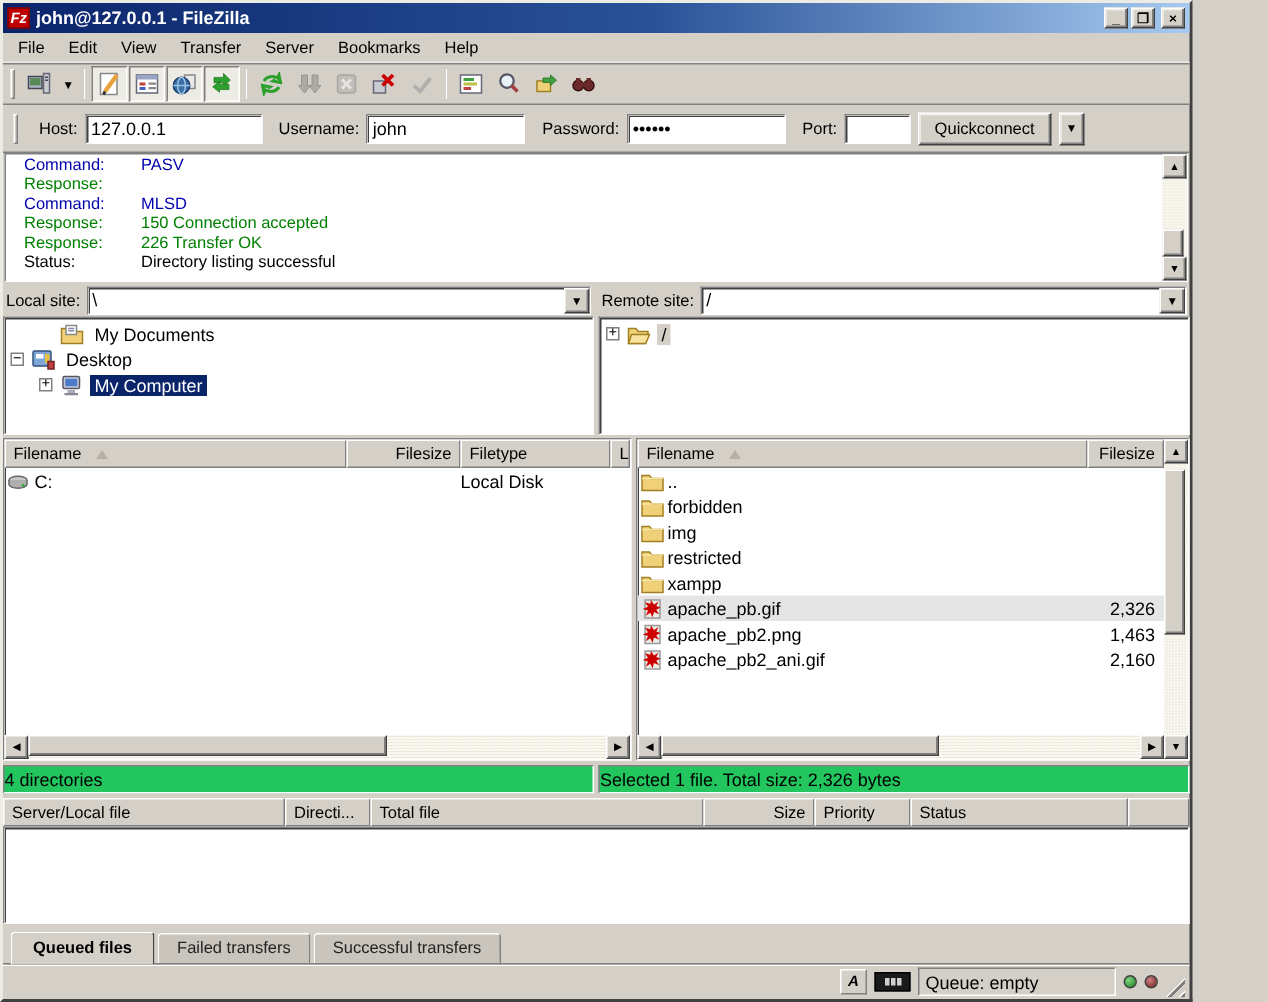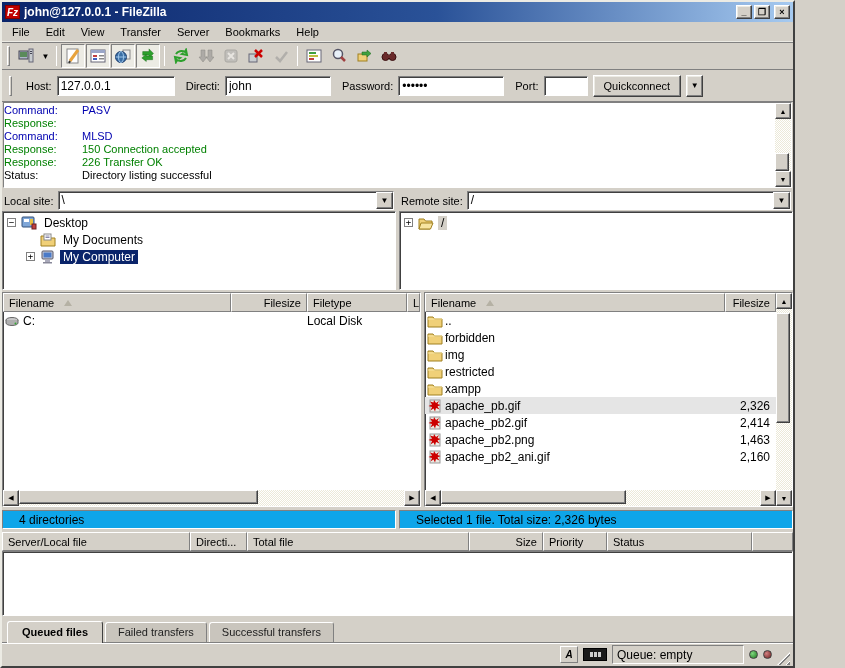--- a/index.html
+++ b/index.html
@@ -41,21 +41,21 @@
   .qc-input { height:20px; font-family:"Liberation Sans",sans-serif; font-size:12px; padding:1px 3px; background:#fff;
     border:1px solid; border-color:#808080 #FFFFFF #FFFFFF #808080; box-shadow:inset 1px 1px 0 #404040; outline:none; }
   .qc-btn { height:22px; padding:0 10px; background:#D4D0C8; font-size:11px;
     border:1px solid; border-color:#FFFFFF #404040 #404040 #FFFFFF; box-shadow:inset -1px -1px 0 #808080, inset 1px 1px 0 #ECEBE4; }
   .qc-dd { width:17px; height:22px; background:#D4D0C8; font-size:8px; display:flex; align-items:center; justify-content:center;
     border:1px solid; border-color:#FFFFFF #404040 #404040 #FFFFFF; box-shadow:inset -1px -1px 0 #808080, inset 1px 1px 0 #ECEBE4; }
 
   
   .logwrap { height:86px; margin:0 1px; flex:0 0 auto; display:flex; background:#fff;
     border:1px solid; border-color:#808080 #FFFFFF #FFFFFF #808080; }
-  .log { flex:1; padding:1px 0; overflow:hidden; }
+  .log { flex:1; padding:1px 12px; overflow:hidden; }
   .log-line { display:flex; line-height:13px; white-space:nowrap; }
   .log-label { width:78px; flex:0 0 auto; }
   .log-line.command { color:#0000B0; }
   .log-line.response { color:#008000; }
   .log-line.status { color:#000; }
 
   
   .vsb { width:16px; flex:0 0 auto; display:flex; flex-direction:column; background:#F0EEE1;
     background-image:repeating-conic-gradient(#FFFFFF 0 25%, #ECE9D8 0 50%); background-size:2px 2px; }
   .sb-btn { width:16px; height:16px; background:#D4D0C8; flex:0 0 auto; display:flex; align-items:center; justify-content:center;
@@ -105,22 +105,22 @@
     border-bottom:6px solid #B5B1A4; margin-left:10px; }
   .list-body { flex:1; overflow:hidden; }
   .lrow { height:17px; display:flex; align-items:center; white-space:nowrap; }
   .lrow.selected { background:#e5e5e5; }
   .file-icon { width:16px; height:14px; flex:0 0 auto; margin:0 2px; }
   .cell-name { flex:0 0 auto; display:flex; align-items:center; overflow:hidden; font-size:12px; }
   .cell-size { text-align:right; padding-right:6px; font-size:12px; }
 
   
   .status-row { height:23px; display:flex; align-items:center; flex:0 0 auto; }
-  .status-panel { height:19px; display:flex; align-items:center; padding:0 16px; font-size:12px;
-    border:1px solid; border-color:#808080 #FFFFFF #FFFFFF #808080; background:#0ea5e9; margin-top:2px; }
+  .status-panel { height:19px; display:flex; align-items:center; padding:0 0; font-size:12px;
+    border:1px solid; border-color:#808080 #FFFFFF #FFFFFF #808080; background:#22c55e; margin-top:2px; }
 
   
   .queue-area { height:84px; flex:0 0 auto; display:flex; flex-direction:column; margin-top:2px; }
   .queue-header { height:19px; display:flex; flex:0 0 auto; }
   .queue-body { flex:1; background:#fff; border:1px solid; border-color:#808080 #FFFFFF #FFFFFF #808080; box-shadow:inset 1px 1px 0 #404040; }
 
   
   .tabs-row { height:26px; display:flex; align-items:flex-end; padding-left:5px; gap:2px; flex:0 0 auto; }
   .tab { padding:3px 12px 4px; background:#D4D0C8; border:1px solid; border-color:#FFFFFF #808080 #808080 #FFFFFF; border-bottom:none;
     border-radius:3px 3px 0 0; font-size:11px; }
@@ -272,21 +272,21 @@
           <rect x="3" y="4" width="3" height="3" fill="#6a2a2a"></rect>
           <rect x="10" y="4" width="3" height="3" fill="#6a2a2a"></rect>
         </svg>
     </div>
   </div>
 
   <div class="quickbar">
     <div class="grip"></div>
     <label>Host:</label>
     <input class="qc-input" style="width: 118px;" value="127.0.0.1">
-    <label>Directi:</label>
+    <label>Username:</label>
     <input class="qc-input" style="width: 106px;" value="john">
     <label>Password:</label>
     <input class="qc-input" style="width: 106px;" value="••••••">
     <label>Port:</label>
     <input class="qc-input" style="width: 44px;" value="">
     <button class="qc-btn">Quickconnect</button>
     <div class="qc-dd">▼</div>
   </div>
 
   <div class="logwrap">
@@ -328,42 +328,42 @@
 
     <div class="pane">
       <div class="site-header">
         <span>Local site:</span>
         <div class="combo">
           <div class="combo-val">\</div>
           <div class="combo-btn">▼</div>
         </div>
       </div>
       <div class="tree">
-        <div class="tree-row">
-          <span class="expander minus"></span>
-          <svg class="tree-icon" viewBox="0 0 16 14">
-              <rect x="1" y="1" width="12" height="10" rx="1" fill="#7EA6D8" stroke="#33507a"></rect>
-              <rect x="3" y="3" width="5" height="3" fill="#fff"></rect>
-              <rect x="9" y="3" width="3" height="6" fill="#E8C040"></rect>
-              <rect x="11" y="8" width="4" height="5" fill="#C04040" stroke="#702020"></rect>
-            </svg>
-          <span class="tree-label">Desktop</span>
-        </div>
         <div class="tree-row">
           <span class="indent"></span>
             <span class="exp-spacer"></span>
           <svg class="tree-icon" viewBox="0 0 16 14">
               <path d="M1 3 h5 l1.5 2 H15 v8 H1 z" fill="#F0D078" stroke="#A08020"></path>
               <rect x="4" y="1" width="7" height="6" fill="#fff" stroke="#888"></rect>
               <line x1="5.5" y1="3" x2="9.5" y2="3" stroke="#88a"></line>
               <line x1="5.5" y1="4.5" x2="9.5" y2="4.5" stroke="#88a"></line>
             </svg>
           <span class="tree-label">My Documents</span>
         </div>
         <div class="tree-row">
+          <span class="expander minus"></span>
+          <svg class="tree-icon" viewBox="0 0 16 14">
+              <rect x="1" y="1" width="12" height="10" rx="1" fill="#7EA6D8" stroke="#33507a"></rect>
+              <rect x="3" y="3" width="5" height="3" fill="#fff"></rect>
+              <rect x="9" y="3" width="3" height="6" fill="#E8C040"></rect>
+              <rect x="11" y="8" width="4" height="5" fill="#C04040" stroke="#702020"></rect>
+            </svg>
+          <span class="tree-label">Desktop</span>
+        </div>
+        <div class="tree-row">
           <span class="indent"></span>
           <span class="expander plus"></span>
           <svg class="tree-icon" viewBox="0 0 16 14">
               <rect x="2" y="1" width="11" height="8" rx="1" fill="#C8CCD8" stroke="#556"></rect>
               <rect x="3.5" y="2.5" width="8" height="5" fill="#4A7AC8"></rect>
               <rect x="5" y="10" width="5" height="2" fill="#AAB"></rect>
               <rect x="3" y="12" width="9" height="1.5" fill="#889"></rect>
             </svg>
           <span class="tree-label sel-active">My Computer</span>
         </div>
@@ -507,30 +507,20 @@
                 <span>apache_pb.gif</span>
               </div>
             <div class="cell-size" style="flex:1">2,326</div>
           </div>
           <div class="lrow">
             <div class="cell-name" style="width:300px">
                 <svg class="file-icon" viewBox="0 0 16 14">
                   <rect x="3" y="1" width="10" height="12" fill="#ECEBE4" stroke="#999"></rect>
                   <path d="M7 1 l2 3 3 -2 -1.5 3 3 1 -3 1.5 2 3 -3.5 -1.5 -1 3.5 -1.5 -3 -3 2 1.5 -3.5 -3.5 -1 3.5 -1.5 -2 -3 3.5 1 z" fill="#CC0000"></path>
                 </svg>
-                <span>apache_pb2.gif</span>
-              </div>
-            <div class="cell-size" style="flex:1">2,414</div>
-          </div>
-          <div class="lrow">
-            <div class="cell-name" style="width:300px">
-                <svg class="file-icon" viewBox="0 0 16 14">
-                  <rect x="3" y="1" width="10" height="12" fill="#ECEBE4" stroke="#999"></rect>
-                  <path d="M7 1 l2 3 3 -2 -1.5 3 3 1 -3 1.5 2 3 -3.5 -1.5 -1 3.5 -1.5 -3 -3 2 1.5 -3.5 -3.5 -1 3.5 -1.5 -2 -3 3.5 1 z" fill="#CC0000"></path>
-                </svg>
                 <span>apache_pb2.png</span>
               </div>
             <div class="cell-size" style="flex:1">1,463</div>
           </div>
           <div class="lrow">
             <div class="cell-name" style="width:300px">
                 <svg class="file-icon" viewBox="0 0 16 14">
                   <rect x="3" y="1" width="10" height="12" fill="#ECEBE4" stroke="#999"></rect>
                   <path d="M7 1 l2 3 3 -2 -1.5 3 3 1 -3 1.5 2 3 -3.5 -1.5 -1 3.5 -1.5 -3 -3 2 1.5 -3.5 -3.5 -1 3.5 -1.5 -2 -3 3.5 1 z" fill="#CC0000"></path>
                 </svg>

